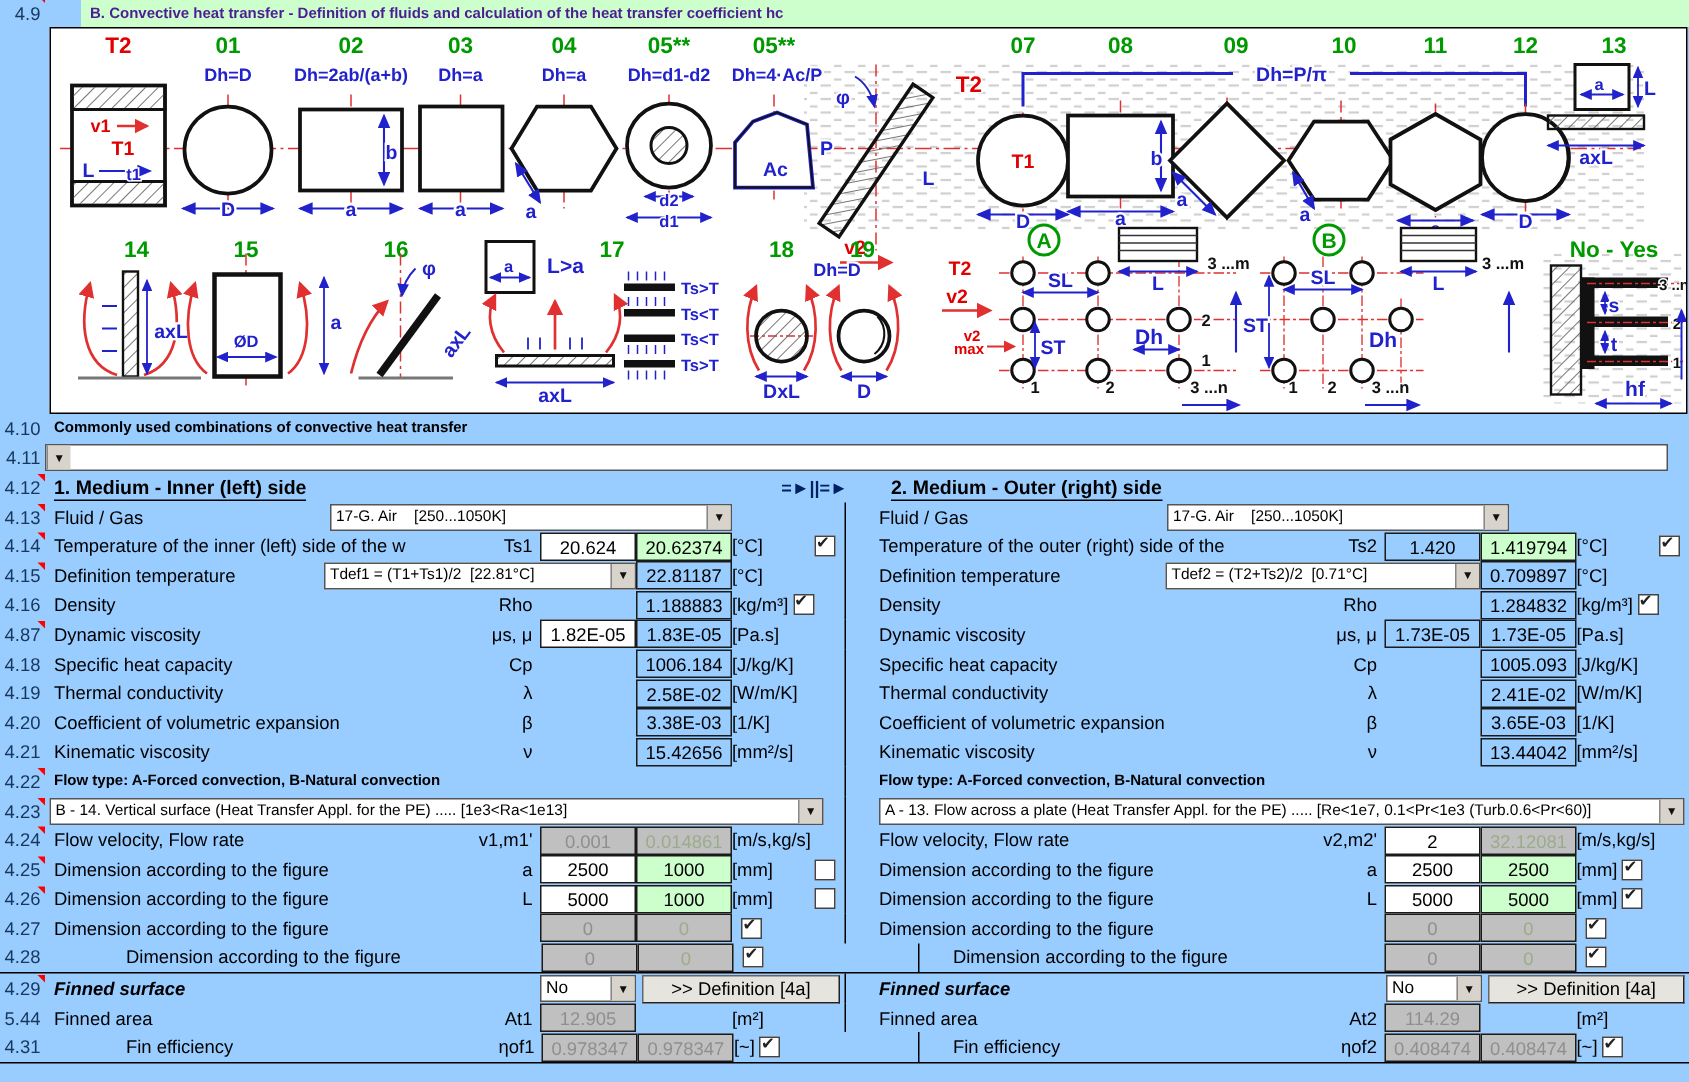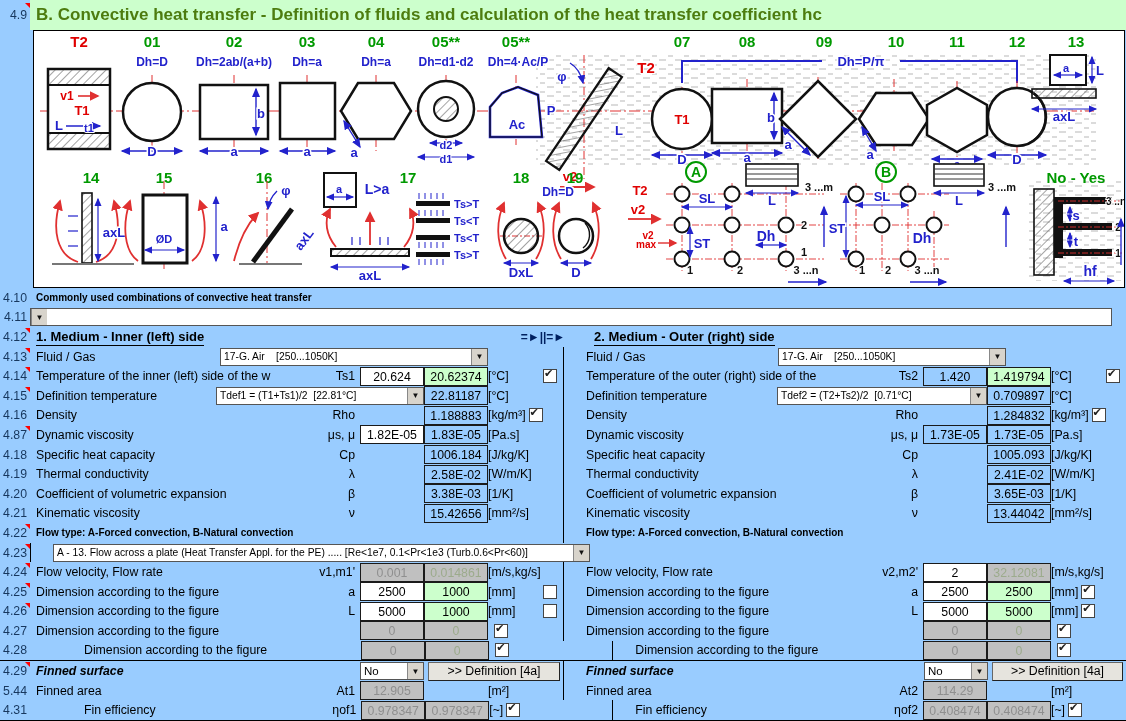--- a/index.html
+++ b/index.html
@@ -2,23 +2,23 @@
 <html><head>
 <meta charset="utf-8">
 <style>
   html,body{margin:0;padding:0;}
   body{width:1126px;height:721px;overflow:hidden;background:#99CCFF;
        font-family:"Liberation Sans",sans-serif;font-size:12.3px;color:#000;}
   .num{flex:none;width:30px;height:100%;text-align:right;padding-right:3px;box-sizing:border-box;
        color:#17375E;position:relative;display:flex;align-items:center;justify-content:flex-end;}
   .mark::after{content:"";position:absolute;top:1px;right:0;
        border-left:5px solid transparent;border-top:5px solid #FF0000;}
-  .trow{display:flex;height:30px;align-items:center;}
+  .trow{display:flex;height:18px;align-items:center;gap:24px;}
   .ttl{flex:1;height:100%;background:#CCFFCC;display:flex;align-items:center;
-       font-weight:bold;font-size:17px;color:#4d7c0f;padding-left:6px;}
+       font-weight:bold;font-size:10px;color:#4c1d95;padding-left:6px;}
   .diag{margin-left:33px;width:1092px;height:258px;background:#fff;border:1px solid #000;box-sizing:border-box;}
   .frow{display:flex;height:19.6px;align-items:center;}
   .half{display:flex;align-items:center;height:100%;box-sizing:border-box;}
   .hl{width:533px;}
   .hr{width:563px;}
   .hr.bd{border-left:1px solid #000;}
   .lbl{flex:1;padding-left:6px;white-space:nowrap;overflow:hidden;}
   .lbl.fix214{flex:none;width:214px;box-sizing:border-box;}
   .lbl.fix330{flex:none;width:330px;box-sizing:border-box;}
   .lbl.fix360{flex:none;width:360px;box-sizing:border-box;}
@@ -705,20 +705,26 @@
   <div class="half hl">
       <span class="hdr" style="padding-left:6px">Flow type: A-Forced convection, B-Natural convection</span>
     </div>
   <div class="half hr bd">
       <span class="hdr" style="padding-left:22px">Flow type: A-Forced convection, B-Natural convection</span>
     </div>
 </div>
 
 <div class="frow">
   <div class="num mark">4.23</div>
+  <div class="half hl">
+    <span class="dd grow" style="margin-left:3px;margin-right:14px">
+      <span class="ddt">B - 14. Vertical surface (Heat Transfer Appl. for the PE) ..... [1e3&lt;Ra&lt;1e13]</span>
+      <span class="arw"></span>
+      </span>
+  </div>
   <div class="half hr bd">
     <span class="dd grow" style="margin-left:22px;margin-right:3px">
       <span class="ddt">A - 13. Flow across a plate (Heat Transfer Appl. for the PE) ..... [Re&lt;1e7, 0.1&lt;Pr&lt;1e3 (Turb.0.6&lt;Pr&lt;60)]</span>
       <span class="arw"></span>
       </span>
   </div>
 </div>
 
 <div class="frow">
   <div class="num mark">4.24</div>

